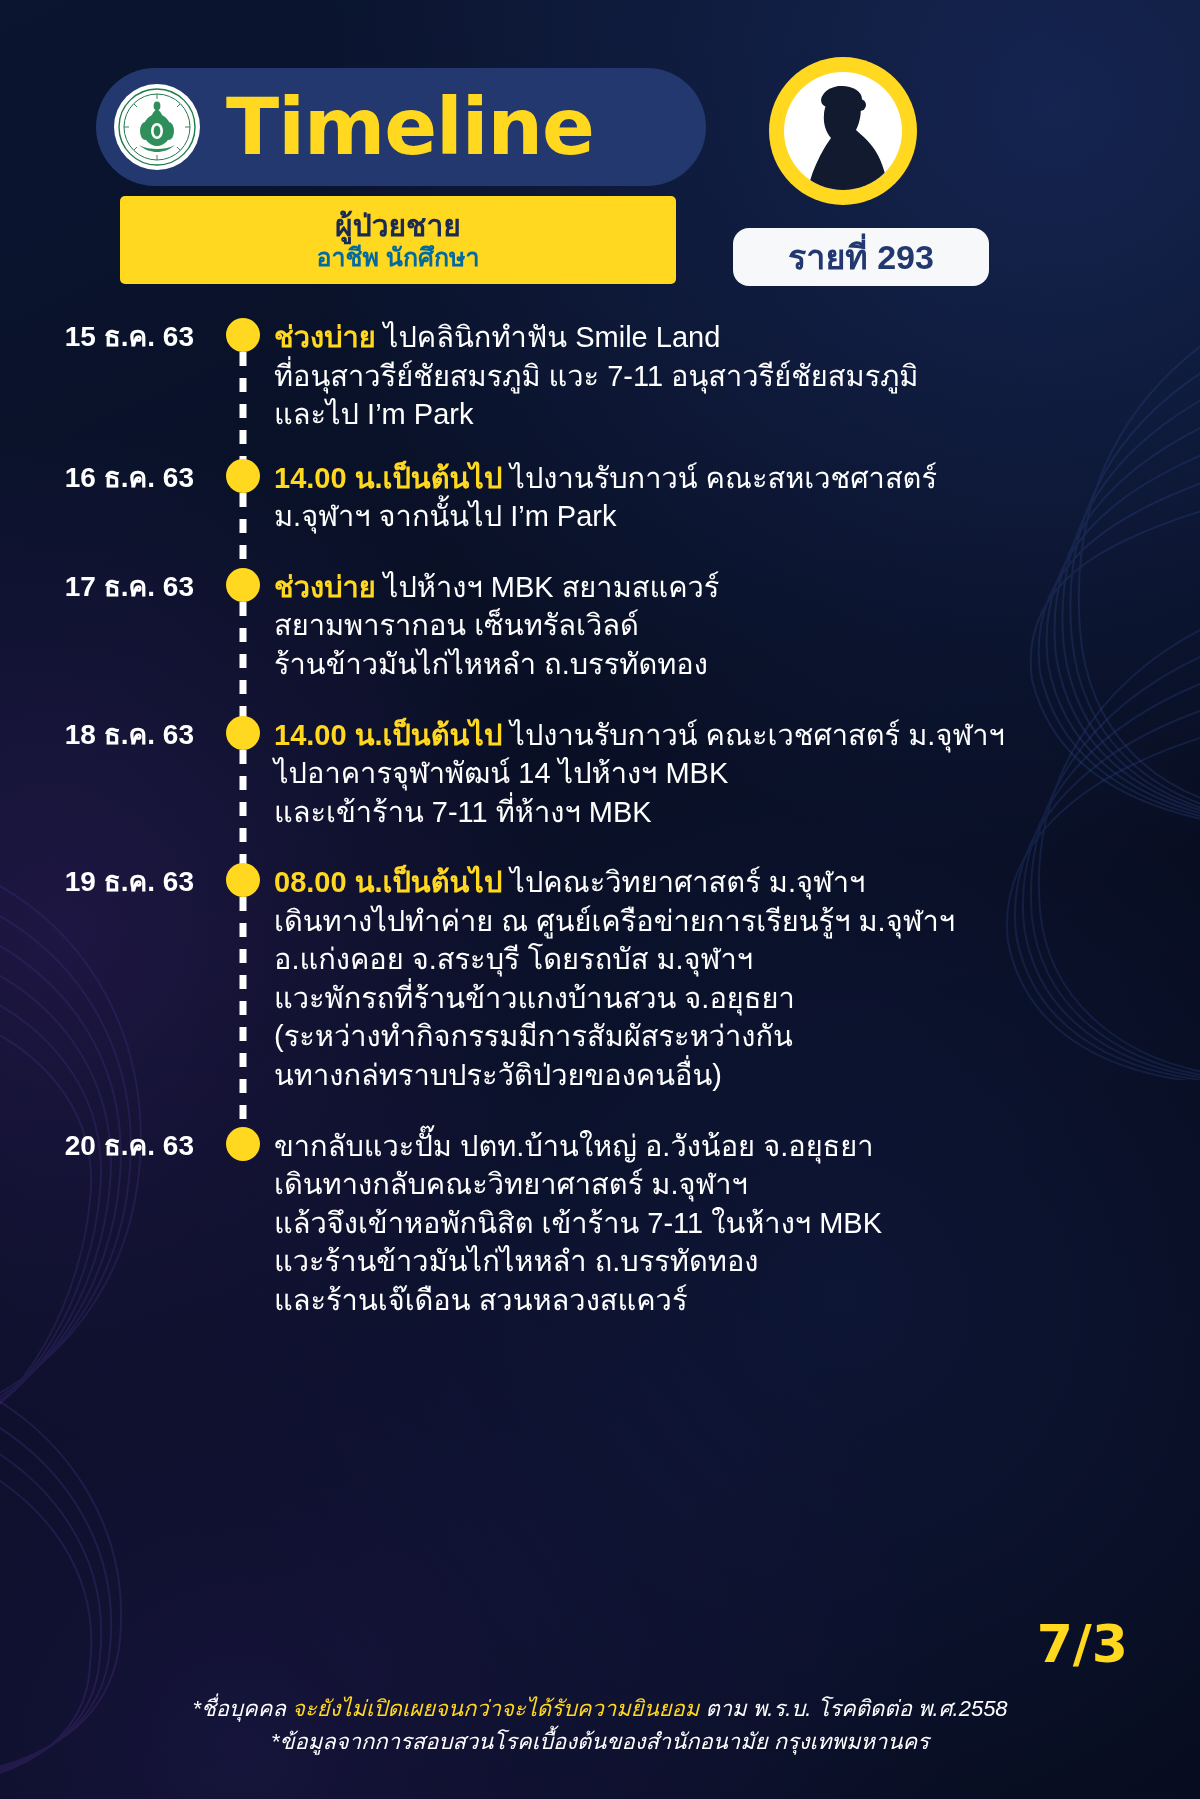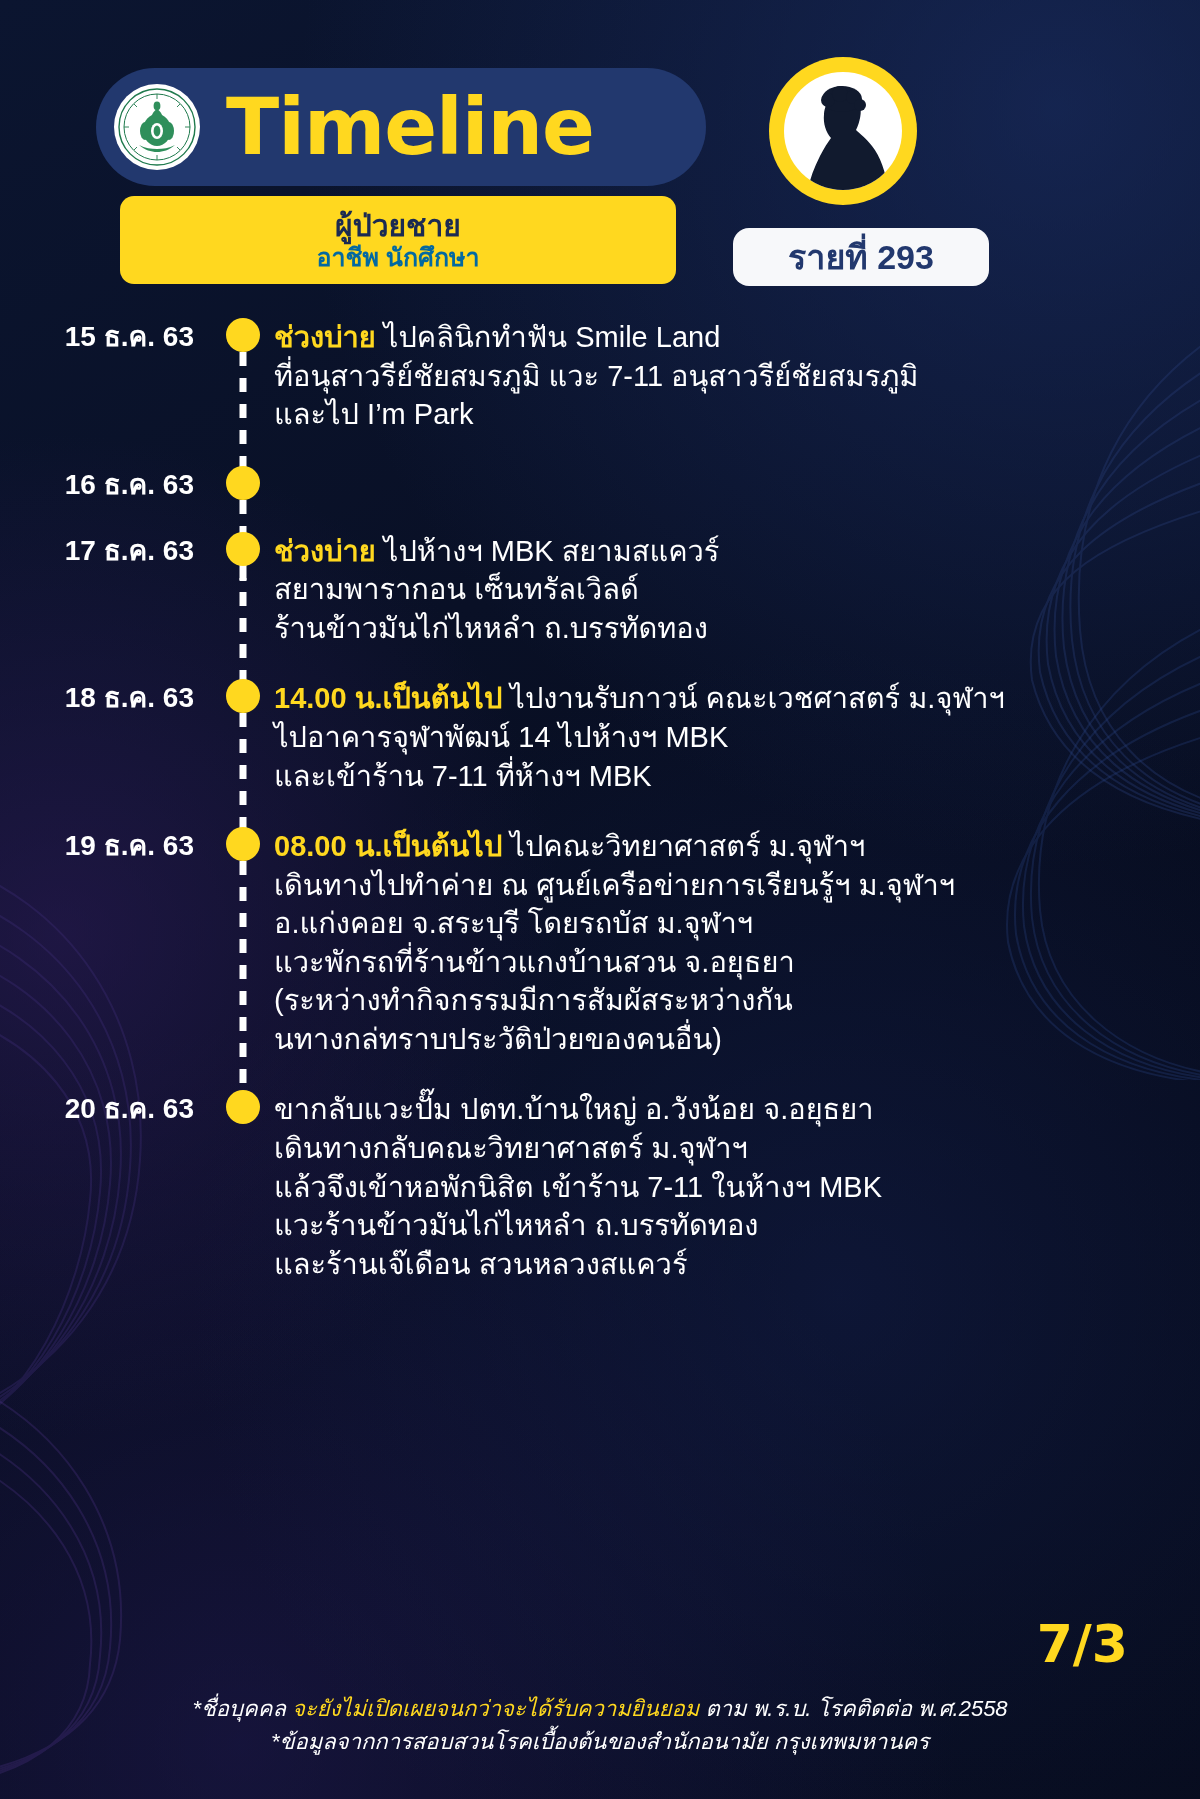--- a/index.html
+++ b/index.html
@@ -49,21 +49,21 @@
   .title-text {
     font-size:78px; font-weight:bold; color:#ffd81f;
     letter-spacing:-1px; margin-left:26px; line-height:1;
     font-family:"DejaVu Sans", sans-serif;
   }
 
   .subtitle-pill {
     position:absolute; left:120px; top:196px;
     width:556px; height:88px;
     background:#ffd81f;
-    border-radius:14px;
+    border-radius:5px;
     display:flex; flex-direction:column;
     align-items:center; justify-content:center;
     gap:2px;
   }
   .subtitle-main { font-size:30px; font-weight:bold; color:#1b2a52; line-height:1.05; }
   .subtitle-sub  { font-size:25px; font-weight:bold; color:#0369a1; line-height:1.05; }
 
   .avatar-ring {
     position:absolute; left:769px; top:57px;
     width:148px; height:148px;
@@ -245,37 +245,41 @@
         </svg>
       </div>
     </div>
 
     <div class="case-pill">
       <div class="case-text">รายที่ 293</div>
     </div>
   </div>
 
   <div class="timeline">
-      <div class="entry" style="margin-bottom: 32px;">
+      <div class="entry" style="margin-bottom: 25px;">
         <div class="date-col">15 ธ.ค. 63</div>
         <div class="marker-col">
           <div class="dot"></div>
           <div class="dashline" style="height: 119.5px;"></div>
         </div>
         <div class="body-col">
           <div class="line"><span class="hl">ช่วงบ่าย</span><span> ไปคลินิกทำฟัน Smile Land</span></div>
           <div class="line">ที่อนุสาวรีย์ชัยสมรภูมิ แวะ 7-11 อนุสาวรีย์ชัยสมรภูมิ</div>
           <div class="line">และไป I’m Park</div>
         </div>
       </div>
       <div class="entry" style="margin-bottom: 32px;">
         <div class="date-col">16 ธ.ค. 63</div>
         <div class="marker-col">
           <div class="dot"></div>
           <div class="dashline" style="height: 81px;"></div>
+        </div>
+        <div class="body-col">
+          <div class="line"><span class="hl">14.00 น.เป็นต้นไป</span><span> ไปงานรับกาวน์ คณะสหเวชศาสตร์</span></div>
+          <div class="line">ม.จุฬาฯ จากนั้นไป I’m Park</div>
         </div>
       </div>
       <div class="entry" style="margin-bottom: 32px;">
         <div class="date-col">17 ธ.ค. 63</div>
         <div class="marker-col">
           <div class="dot"></div>
           <div class="dashline" style="height: 119.5px;"></div>
         </div>
         <div class="body-col">
           <div class="line"><span class="hl">ช่วงบ่าย</span><span> ไปห้างฯ MBK สยามสแควร์</span></div>

